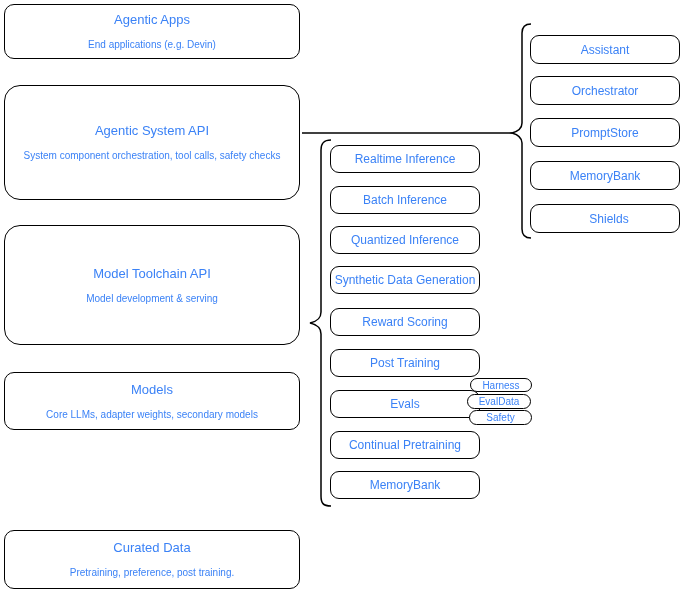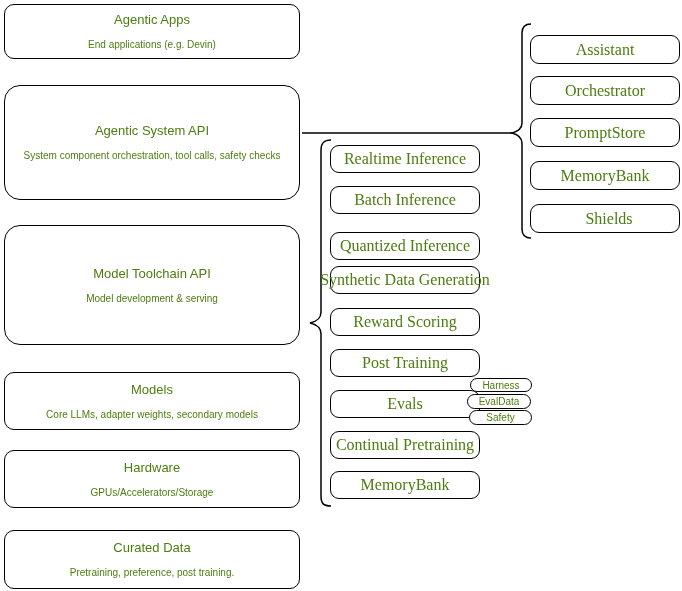--- a/index.html
+++ b/index.html
@@ -2,21 +2,21 @@
 <html><head>
 <meta charset="utf-8">
 <style>
   html, body { margin: 0; padding: 0; background: #ffffff; }
   .canvas {
     position: relative;
     width: 682px;
     height: 591px;
     background: #ffffff;
     font-family: "Liberation Sans", sans-serif;
-    color: #4d7c0f;
+    color: #3b82f6;
     overflow: hidden;
   }
   .canvas * { box-sizing: border-box; }
 
   svg.overlay {
     position: absolute;
     left: 0; top: 0;
     width: 682px; height: 591px;
     z-index: 1;
   }
@@ -40,24 +40,23 @@
 
   .mbox, .rbox {
     position: absolute;
     background: #ffffff;
     border: 1.5px solid #000000;
     border-radius: 9px;
     display: flex;
     align-items: center;
     justify-content: center;
     text-align: center;
-    font-size: 16px;
+    font-size: 12px;
     white-space: nowrap;
     z-index: 2;
-    font-family: Liberation Serif, serif;
   }
   .mbox { left: 330px; width: 150px; height: 28px; }
   .rbox { left: 530px; width: 150px; height: 29px; }
 
   .pill {
     position: absolute;
     background: #ffffff;
     border: 1.5px solid #000000;
     border-radius: 9px;
     display: flex;
@@ -95,33 +94,29 @@
   <div class="node lbox bigradius" style="top:225px; height:120px;">
     <div class="title">Model Toolchain API</div>
     <div class="subtitle">Model development &amp; serving</div>
   </div>
 
   <div class="node lbox" style="top:372px; height:58px;">
     <div class="title">Models</div>
     <div class="subtitle">Core LLMs, adapter weights, secondary models</div>
   </div>
 
-  <div class="node lbox" style="top:450px; height:58px;">
-    <div class="title">Hardware</div>
-    <div class="subtitle">GPUs/Accelerators/Storage</div>
-  </div>
 
   <div class="node lbox" style="top:530px; height:59px;">
     <div class="title">Curated Data</div>
     <div class="subtitle">Pretraining, preference, post training.</div>
   </div>
 
   <div class="mbox" style="top:145px;">Realtime Inference</div>
   <div class="mbox" style="top:186px;">Batch Inference</div>
-  <div class="mbox" style="top:232px;">Quantized Inference</div>
+  <div class="mbox" style="top:226px;">Quantized Inference</div>
   <div class="mbox" style="top:266px;">Synthetic Data Generation</div>
   <div class="mbox" style="top:308px;">Reward Scoring</div>
   <div class="mbox" style="top:349px;">Post Training</div>
   <div class="mbox" style="top:390px;">Evals</div>
   <div class="mbox" style="top:431px;">Continual Pretraining</div>
   <div class="mbox" style="top:471px;">MemoryBank</div>
 
   <div class="pill" style="left:470px; top:378px; width:62px; height:14px;">Harness</div>
   <div class="pill" style="left:467px; top:394px; width:64px; height:15px;">EvalData</div>
   <div class="pill" style="left:469px; top:410px; width:63px; height:15px;">Safety</div>

